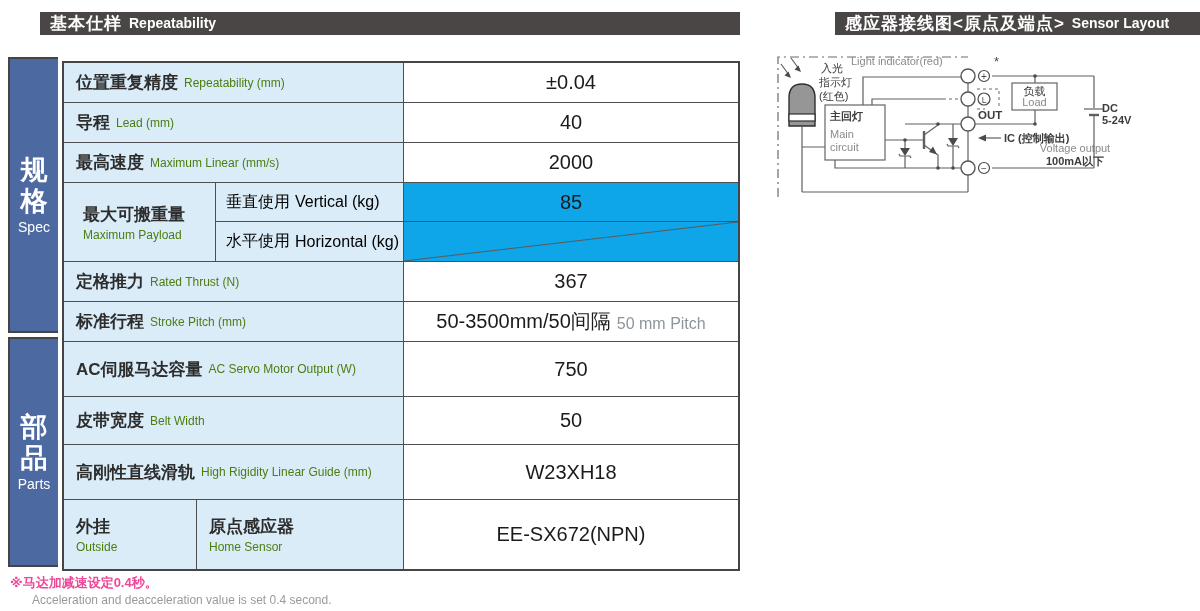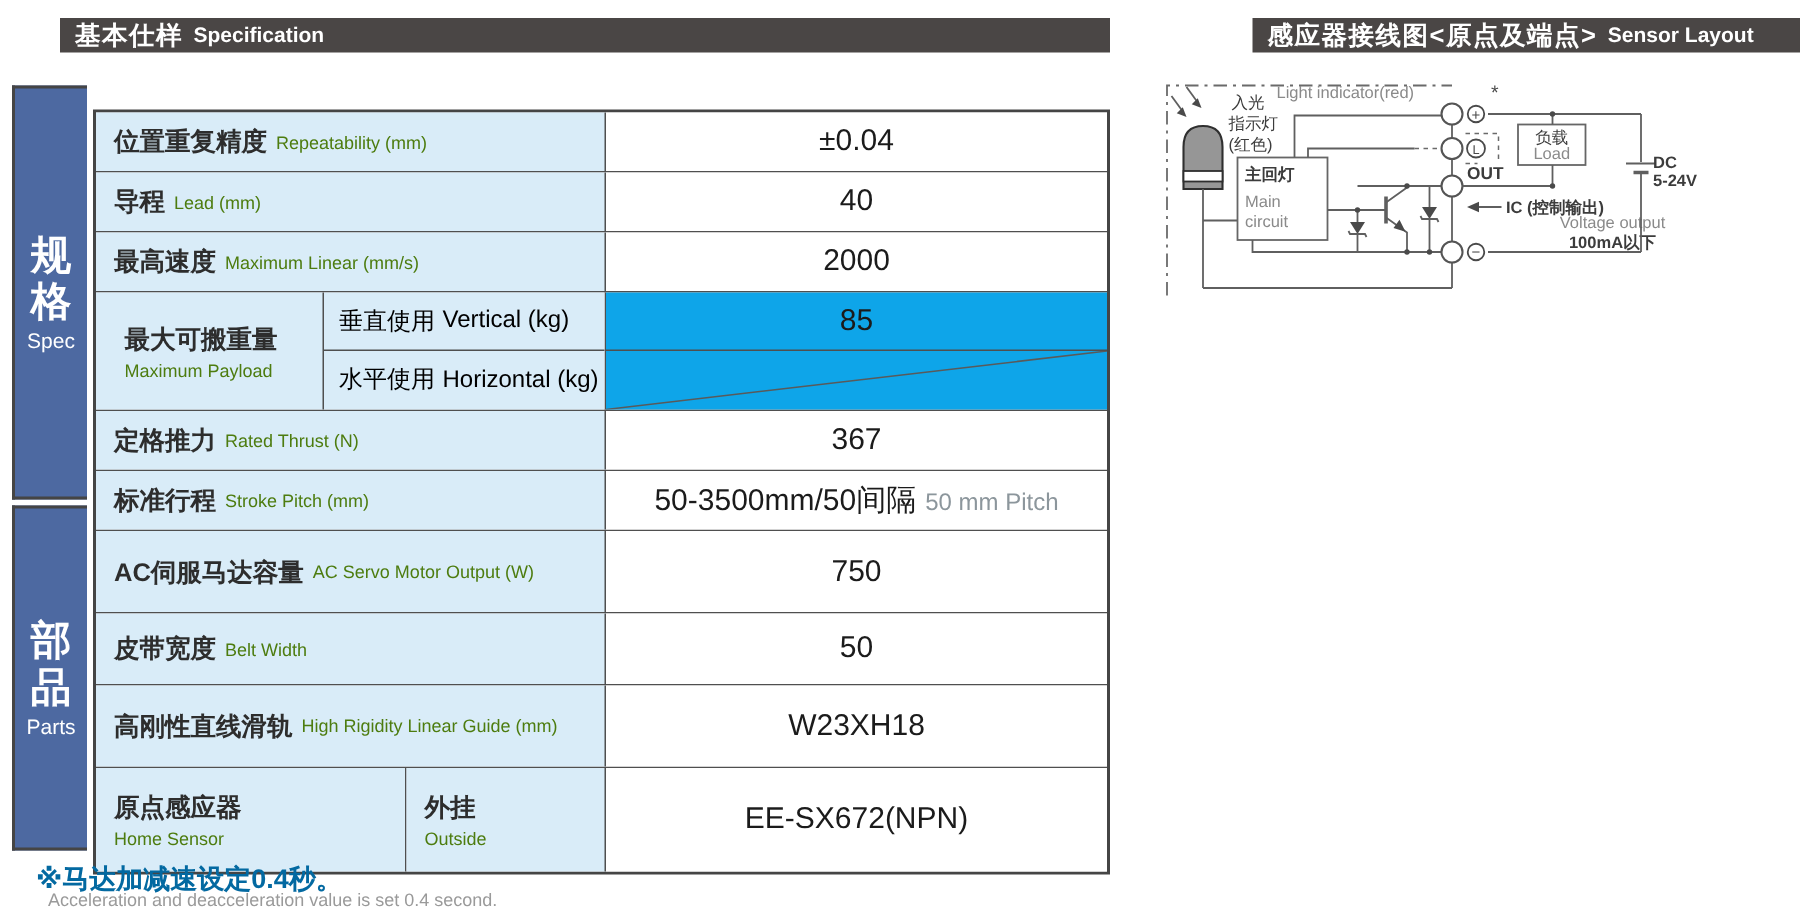--- a/index.html
+++ b/index.html
@@ -17,21 +17,21 @@
   .bar .zh{font-size:17px;font-weight:bold;letter-spacing:1px;}
   .bar .en{font-size:14px;font-weight:bold;}
   
   .spec-table{position:absolute;left:8px;top:57px;width:732px;height:510px;}
   .side-seg{position:absolute;left:0;width:50px;background:#4d69a1;border:2px solid #454545;border-right:none;box-sizing:border-box;
     display:flex;flex-direction:column;align-items:center;justify-content:center;color:#fff;}
   .side-spec{top:0;height:276px;}
   .side-parts{top:280px;height:230px;}
   .side-seg .ch{font-size:27px;font-weight:bold;line-height:1.12;}
   .side-seg .en{font-size:14px;margin-top:3px;}
-  .tbody{position:absolute;left:54px;top:16px;width:678px;height:510px;border:2px solid #454545;box-sizing:border-box;display:flex;flex-direction:column;}
+  .tbody{position:absolute;left:54px;top:4px;width:678px;height:510px;border:2px solid #454545;box-sizing:border-box;display:flex;flex-direction:column;}
   .row{display:flex;border-bottom:1px solid #4f4f4f;min-height:0;}
   .row:last-child{border-bottom:none;flex:1;}
   .lab{width:340px;background:#d9ecf8;border-right:1px solid #4f4f4f;box-sizing:border-box;display:flex;align-items:center;padding-left:12px;gap:6px;white-space:nowrap;overflow:hidden;}
   .lab .zh{font-size:17px;font-weight:bold;color:#2d2d2d;}
   .lab .en{font-size:12px;color:#4d7c0f;}
   .lab.stack{flex-direction:column;align-items:flex-start;justify-content:center;gap:2px;}
   .val{flex:1;background:#fff;display:flex;align-items:center;justify-content:center;font-size:20px;color:#1b1b1b;gap:6px;}
   .val .suffix{font-size:16px;color:#8c969c;align-self:center;margin-top:4px;}
   .h39{height:39px;}.h54{height:54px;}.h47{height:47px;}
   .lab-main{width:152px;padding-left:19px;}
@@ -39,21 +39,21 @@
   .subcol .sub{height:39px;background:#d9ecf8;display:flex;align-items:center;padding-left:10px;gap:5px;box-sizing:border-box;white-space:nowrap;}
   .subcol .sub:first-child{border-bottom:1px solid #4f4f4f;}
   .valcol{flex:1;display:flex;flex-direction:column;}
   .valcol .v{height:39px;box-sizing:border-box;display:flex;align-items:center;justify-content:center;font-size:20px;color:#1b1b1b;background:#0ea5e9;}
   .valcol .v:first-child{border-bottom:1px solid #4f4f4f;}
   .diag{position:relative;}
   .diag svg{position:absolute;inset:0;width:100%;height:100%;}
   .lab2{width:207px;}
   .lab3{width:133px;}
   
-  .note-red{position:absolute;left:24px;top:574px;font-size:18px;font-weight:bold;color:#0369a1;}
+  .note-red{position:absolute;left:10px;top:574px;font-size:13px;font-weight:bold;color:#ec4899;}
   .note-gray{position:absolute;left:32px;top:593px;font-size:12px;color:#9a9a9a;}
   
   .diagram{position:absolute;left:775px;top:52px;width:425px;height:150px;}
   .diagram svg{width:100%;height:100%;}
   .dg-line{stroke:#5f5f5f;stroke-width:1.2;fill:none;}
   .dg-thick{stroke:#5f5f5f;stroke-width:2.4;fill:none;}
   .dg-dash{stroke:#6a6a6a;stroke-width:1.2;fill:none;stroke-dasharray:9 4 2 4;}
   .dg-dash2{stroke:#6a6a6a;stroke-width:1;fill:none;stroke-dasharray:3 3;}
   .dg-circ{fill:#fff;stroke:#555;stroke-width:1.4;}
   .dg-box{fill:#fff;stroke:#666;stroke-width:1.2;}
@@ -62,21 +62,21 @@
   .dg-dot{fill:#4a4a4a;}
   .dg-fill{fill:#4a4a4a;stroke:none;}
 </style>
 </head>
 <body>
 
 <div class="hdr hdr-left">
   <div class="sq"></div>
   <div class="bar">
     <span class="zh">基本仕样</span>
-    <span class="en">Specification</span>
+    <span class="en">Repeatability</span>
   </div>
 </div>
 
 <div class="hdr hdr-right">
   <div class="sq"></div>
   <div class="bar">
     <span class="zh">感应器接线图&lt;原点及端点&gt;</span>
     <span class="en">Sensor Layout</span>
   </div>
 </div>
@@ -182,27 +182,27 @@
 
     <div class="row h54">
       <div class="lab">
         <span class="zh">高刚性直线滑轨</span>
         <span class="en">High Rigidity Linear Guide (mm)</span>
       </div>
       <div class="val">W23XH18</div>
     </div>
 
     <div class="row">
+      <div class="lab lab3 stack">
+        <span class="zh">外挂</span>
+        <span class="en">Outside</span>
+      </div>
       <div class="lab lab2 stack">
         <span class="zh">原点感应器</span>
         <span class="en">Home Sensor</span>
-      </div>
-      <div class="lab lab3 stack">
-        <span class="zh">外挂</span>
-        <span class="en">Outside</span>
       </div>
       <div class="val">EE-SX672(NPN)</div>
     </div>
 
   </div>
 </div>
 
 <div class="note-red">※马达加减速设定0.4秒。</div>
 <div class="note-gray">Acceleration and deacceleration value is set 0.4 second.</div>
 

